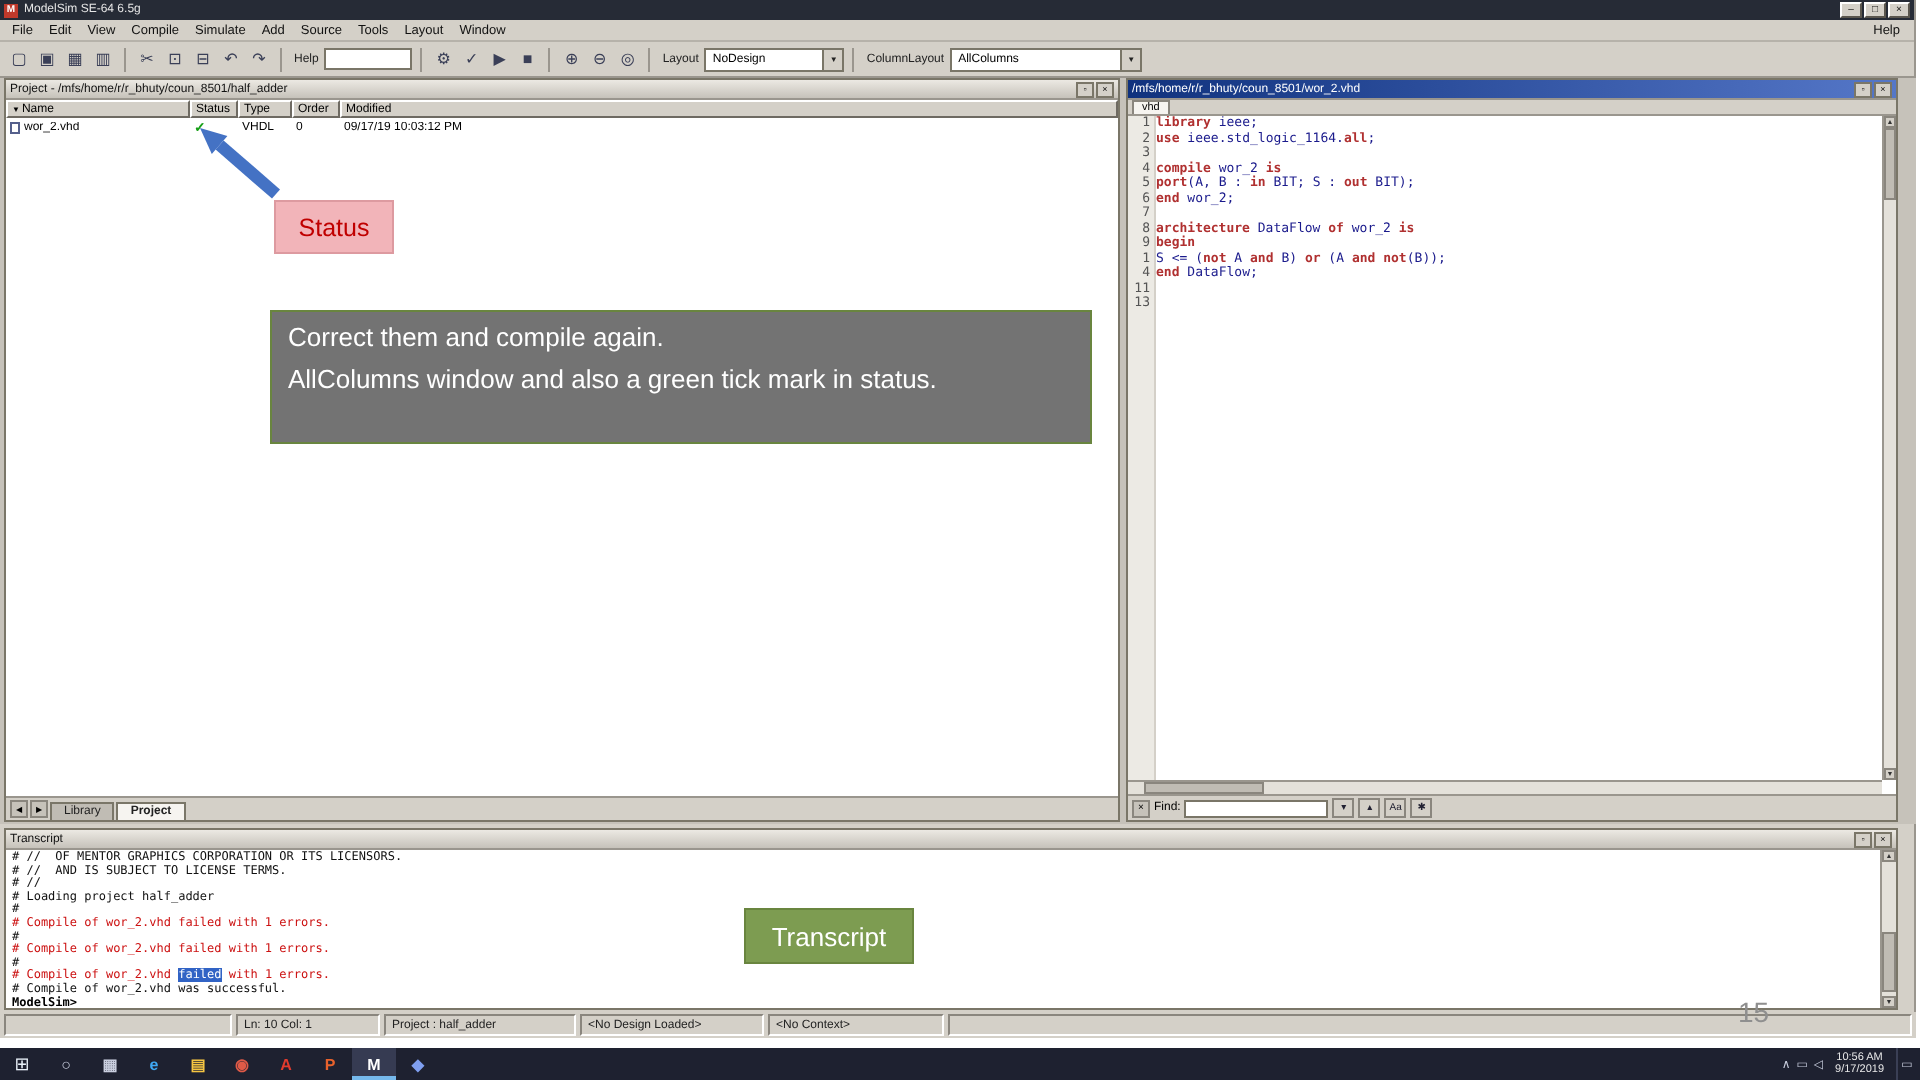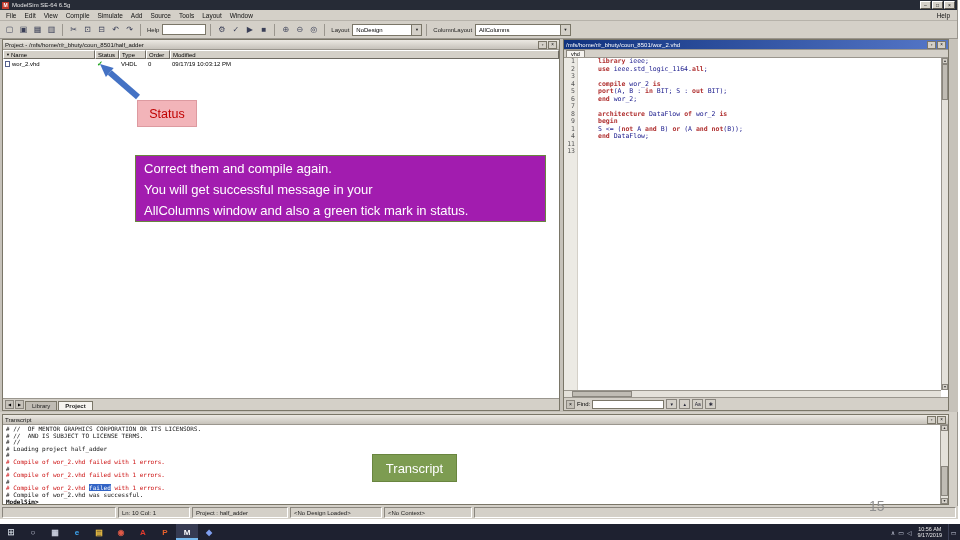--- a/index.html
+++ b/index.html
@@ -52,21 +52,21 @@
   .ptab.active{background:#f6f4f0;font-weight:bold}
 
   
   .editor-panel{left:563px;top:0;width:386px;height:372px}
   .editor-tabrow{position:absolute;left:0;top:10px;right:0;height:8px;background:#d4d0c8;border-bottom:1px solid #9a968e;display:flex;align-items:flex-end;padding:0 2px;font-size:5.5px}
   .etab{padding:0 4px;background:#f6f4f0;border:1px solid #8a867e;border-bottom:none}
   .editor-body{position:absolute;left:0;top:18px;right:7px;bottom:20px;background:#fff;overflow:hidden;font-family:"DejaVu Sans Mono",monospace;font-size:6.5px;line-height:7.5px}
   .gutter-bg{position:absolute;left:0;top:0;bottom:0;width:14px;background:#eceae4;border-right:1px solid #d4d0c8}
   .code-line{display:flex;position:relative}
   .line-num{width:14px;flex:none;text-align:right;padding-right:3px;color:#555}
-  .code-text{padding-left:20px;white-space:pre}
+  .code-text{padding-left:0;white-space:pre}
   .kw{color:#b03030;font-weight:bold}
   .id{color:#1a1a8c}
   .vscroll{position:absolute;right:0;top:18px;bottom:20px;width:7px;background:#e4e1da;border-left:1px solid #9a968e}
   .vscroll .thumb{position:absolute;left:0;right:0;top:6px;height:36px;background:#c0bcb4;border:1px solid #8a867e}
   .scroll-cap{position:absolute;left:0;right:0;height:6px;background:#d4d0c8;border:1px solid #8a867e;font-size:3.5px;text-align:center;line-height:4px;color:#333}
   .hscroll{position:absolute;left:0;right:7px;bottom:13px;height:7px;background:#e4e1da;border-top:1px solid #9a968e}
   .hscroll .thumb{position:absolute;top:0;bottom:0;left:8px;width:60px;background:#c0bcb4;border:1px solid #8a867e}
   .findbar{position:absolute;left:0;right:0;bottom:0;height:13px;background:#d4d0c8;border-top:1px solid #9a968e;display:flex;align-items:center;font-size:6px;padding:0 2px;gap:2px}
   .find-close{width:9px;height:9px;border:1px solid #8a867e;background:#c6c2ba;font-size:5px;line-height:7px;text-align:center}
   .find-input{width:72px;height:9px;background:#fff;border:1px solid #7a7668;font-size:6px}
@@ -353,23 +353,22 @@
     </div>
   </div>
 
   <svg class="arrow-svg" viewBox="0 0 960 540">
     <polygon class="arrow-fill" points="140,94.7 136,99.3 107.8,74.8 111.8,70.2" fill="#4472c4"></polygon>
     <polygon class="arrow-fill" points="100,64 113.7,68 105.9,77" fill="#4472c4"></polygon>
   </svg>
 
   <div class="ann status-ann" style="background: rgb(242, 180, 185); color: rgb(192, 0, 0);">Status</div>
 
-  <div class="ann green-box callout-ann" style="background: #a21caf;">
+  <div class="ann green-box callout-ann" style="background: #737373;">
     <div>Correct them and compile again.</div>
-    <div>You will get successful message in your</div>
     <div>AllColumns window and also a green tick mark in status.</div>
   </div>
 
   <div class="ann green-box transcript-ann" style="background: rgb(125, 156, 81);">Transcript</div>
 
   <div class="ann slide-number">15</div>
 
   <div class="taskbar">
     <span class="tk-start">⊞</span>
     <span id="taskbar-icons" style="display:flex">

